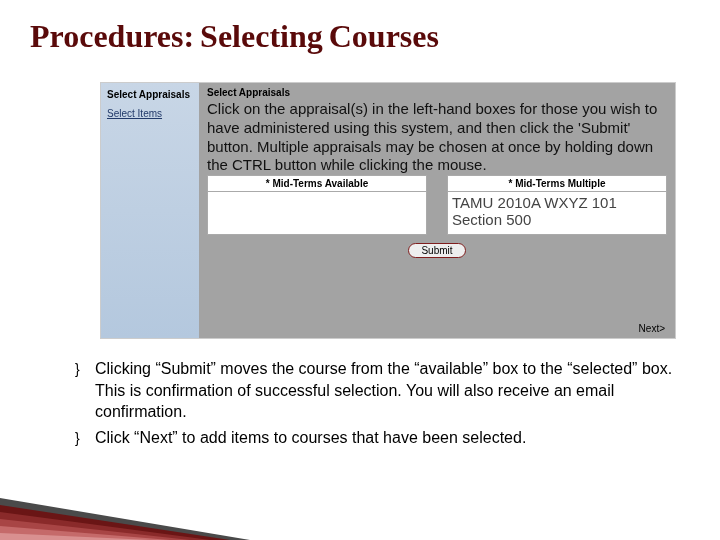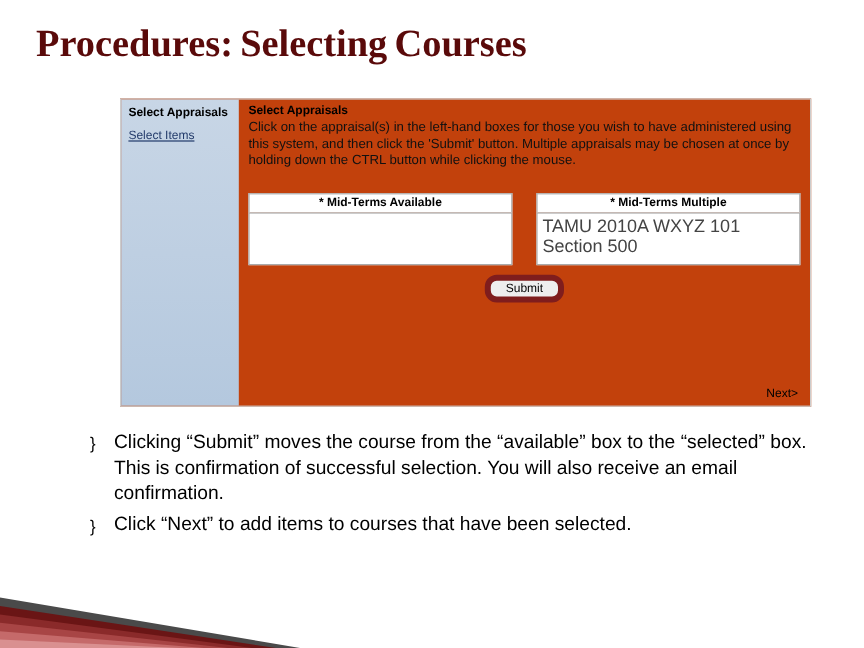--- a/index.html
+++ b/index.html
@@ -1,30 +1,30 @@
 <!DOCTYPE html>
 <html><head>
 <meta charset="utf-8">
 <style>
   html,body{margin:0;padding:0;width:720px;height:540px;background:#fff;font-family:Arial,Helvetica,sans-serif;position:relative;overflow:hidden}
   .title{font-family:Georgia,"Times New Roman",serif;font-size:32px;font-weight:bold;color:#5a0a0a;margin:18px 0 8px 30px;display:flex;gap:6px}
-  .app{position:absolute;left:100px;top:82px;width:574px;height:255px;border:1px solid #ccc;background:#c2410c;display:flex;font-size:10px}
+  .app{position:absolute;left:100px;top:82px;width:574px;height:255px;border:1px solid #ccc;background:#a3a3a3;display:flex;font-size:10px}
   .sidebar{width:98px;background:linear-gradient(to bottom,#c8d6e6,#b4c8de);padding:6px 6px;box-sizing:border-box}
   .sidebar a{display:block;color:#223a6a;text-decoration:underline;margin-bottom:8px;font-size:10px}
   .sidebar a.bold{font-weight:bold;text-decoration:none;color:#000}
   .main{flex:1;padding:4px 8px 8px 8px;box-sizing:border-box;display:flex;flex-direction:column}
   .main-hdr{font-weight:bold;color:#000;margin-bottom:2px;font-size:10px}
-  .instr{color:#111;font-size:11px;line-height:1.25;margin-bottom:20px}
+  .instr{color:#111;font-size:15px;line-height:1.25;margin-bottom:0}
   .boxes-row{display:flex;gap:20px}
   .box-col{flex:1;display:flex;flex-direction:column}
   .box-head{text-align:center;font-weight:bold;font-size:10px;border:1px solid #aaa;border-bottom:0;padding:2px 0;background:#fff}
   .box{border:1px solid #aaa;height:44px;background:#fff;font-size:15px;padding:2px 4px;box-sizing:border-box;color:#444}
   .box.tall{height:38px}
   .btn-row{display:flex;justify-content:center;margin-top:8px}
-  .btn{font-size:10px;padding:1px 12px;border:5px solid #7f1d1d;border-radius:10px;background:#eee;cursor:pointer}
+  .btn{font-size:10px;padding:1px 12px;border:1px solid #7f1d1d;border-radius:10px;background:#eee;cursor:pointer}
   .next{position:absolute;right:10px;bottom:4px;font-size:10px}
   .bullets{position:absolute;left:75px;top:358px;width:605px;font-size:16px;color:#000;line-height:1.35}
   .b-row{display:flex;margin-bottom:4px}
   .b-mark{width:20px;flex-shrink:0;font-size:14px;line-height:1.6}
   .wedge{position:absolute;left:0;bottom:0;width:250px;height:60px;pointer-events:none}
 </style>
 </head>
 <body>
 
 <div class="title">

